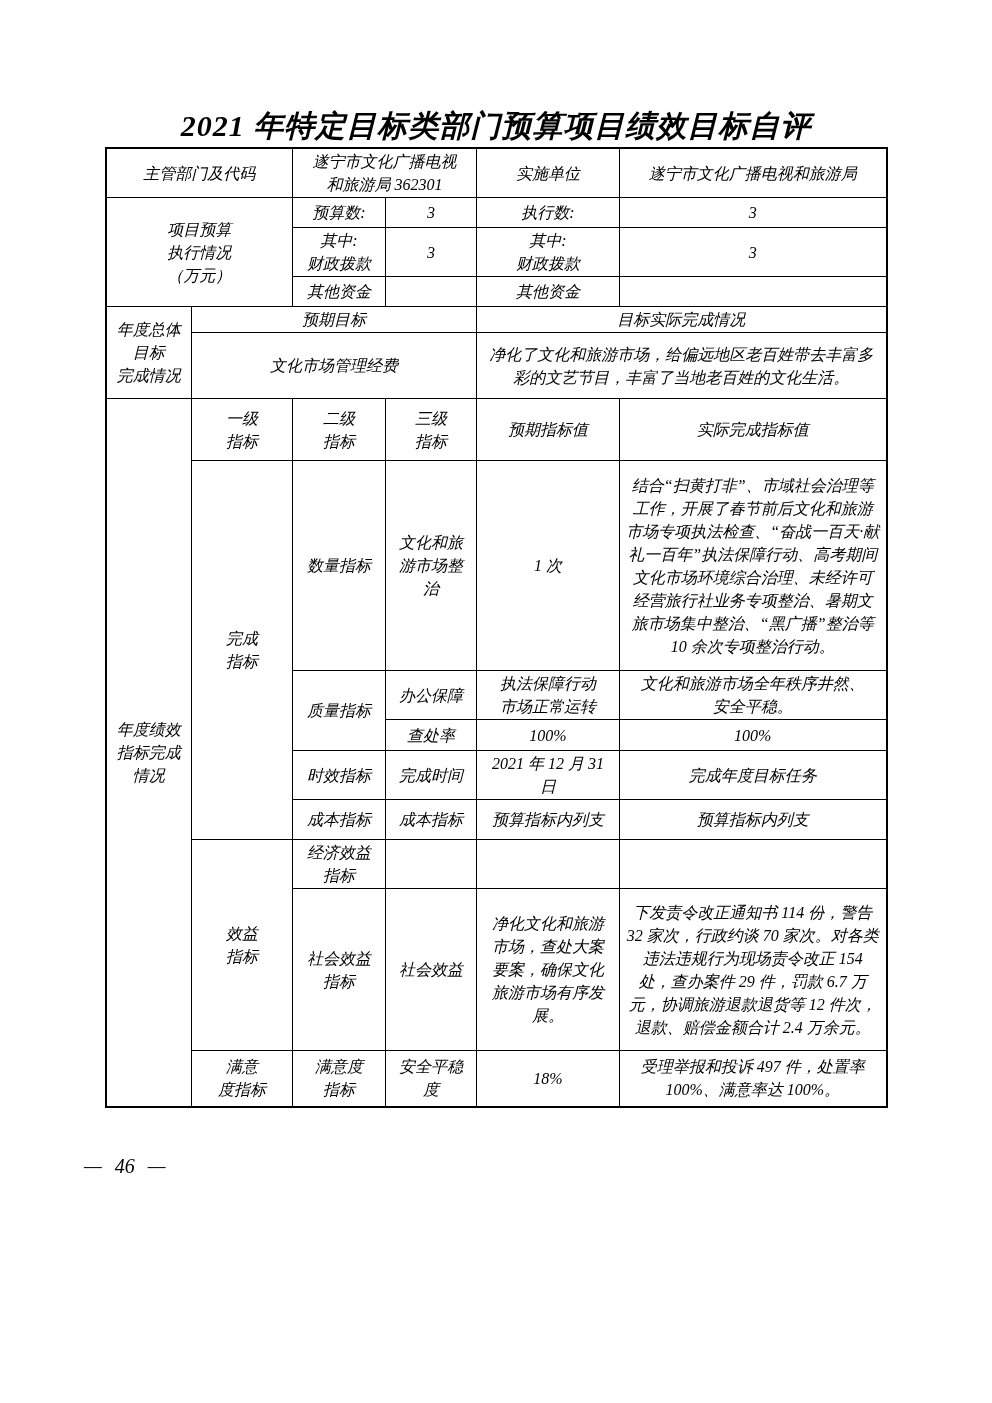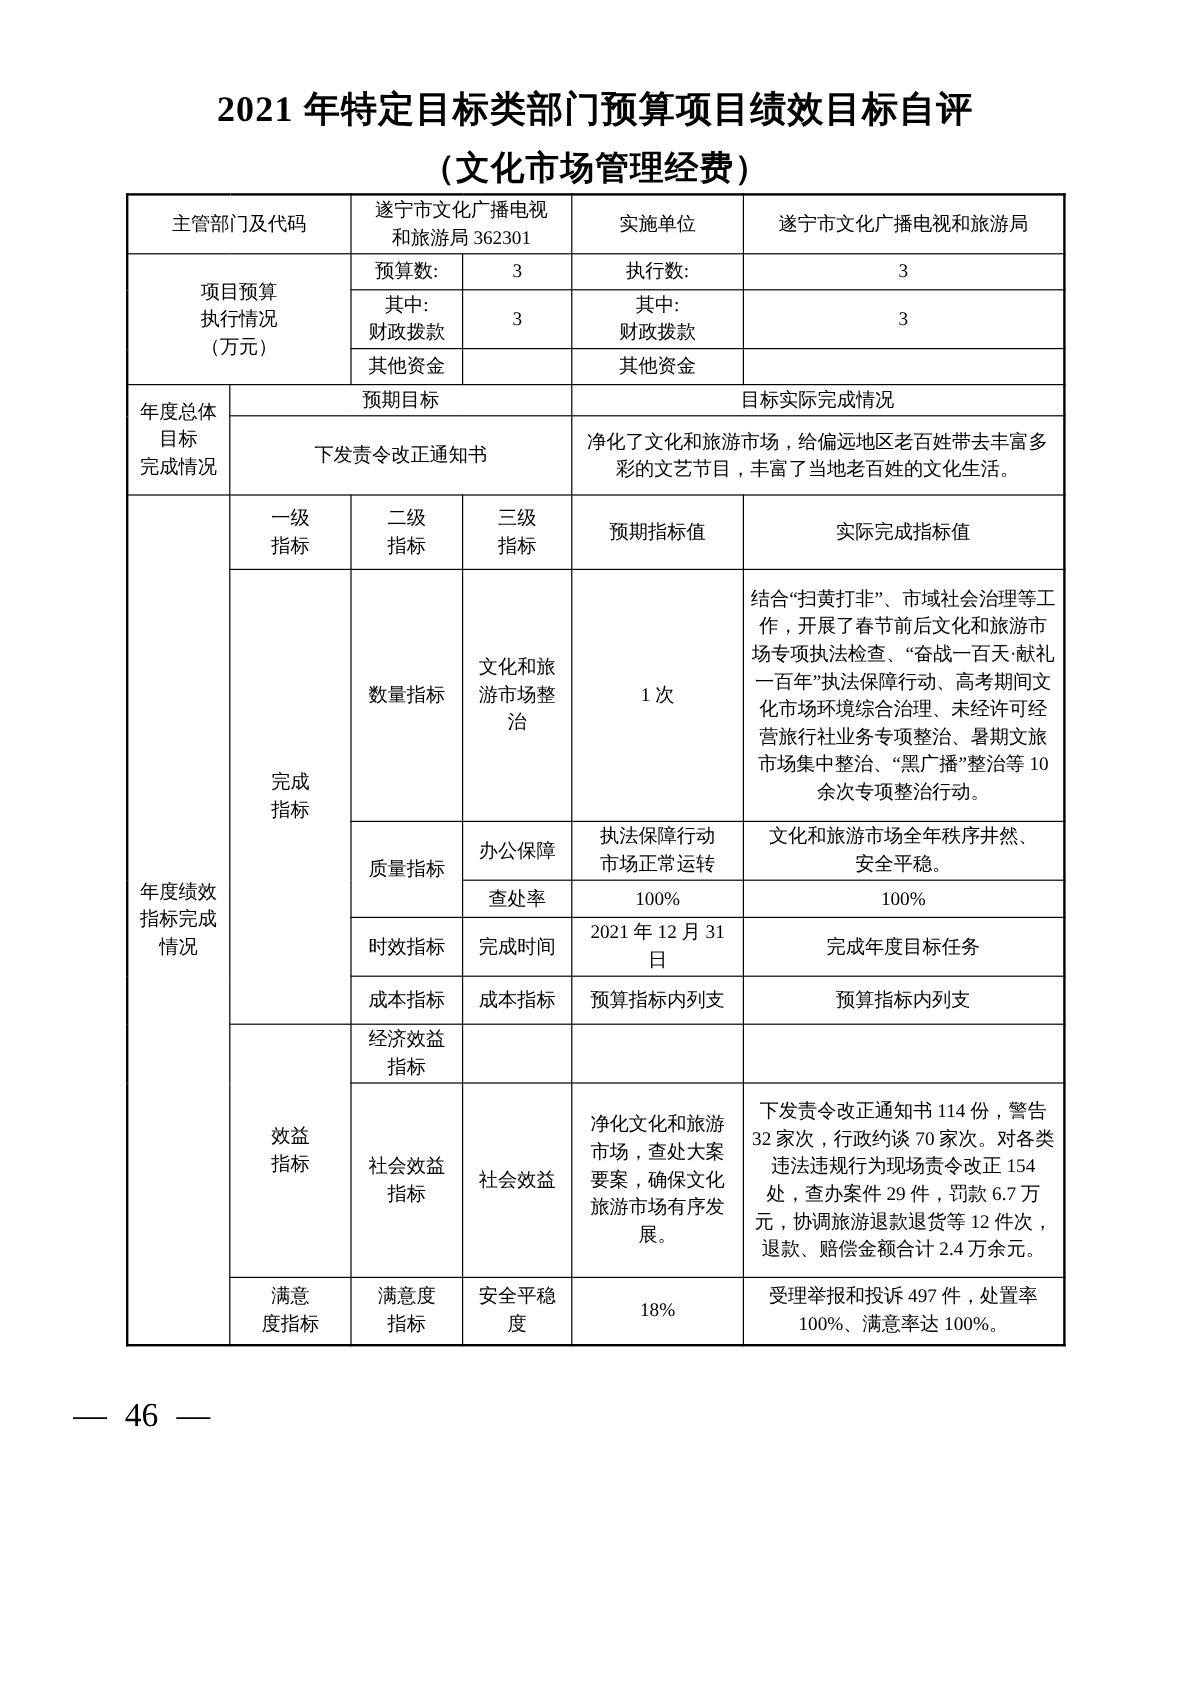--- a/index.html
+++ b/index.html
@@ -5,21 +5,21 @@
   * { box-sizing: border-box; }
   html, body { margin: 0; padding: 0; }
   body {
     width: 992px;
     height: 1403px;
     background: #ffffff;
     color: #000000;
     font-family: "Liberation Serif", "DejaVu Serif", serif;
     overflow: hidden;
   }
-  .doc { padding-top: 74px; }
+  .doc { padding-top: 108px; font-style: italic; }
   .title {
     margin: 0;
     text-align: center;
     font-size: 30px;
     font-weight: bold;
     line-height: 36px;
     letter-spacing: 1px;
   }
   .subtitle {
     margin: 14px 0 0 0;
@@ -47,33 +47,32 @@
   }
   
   td.ml { white-space: pre-line; }
   
   td.just {
     text-align: justify;
     text-align-last: center;
     padding: 2px 8px;
   }
   .pageno {
-    margin: 46px 0 0 61px;
-    font-size: 28px;
+    margin: 46px 0 0 84px;
+    font-size: 20px;
     line-height: 24px;
     word-spacing: 8px;
   }
 </style>
 </head>
 <body>
 
 <div class="doc">
 
   <h1 class="title">2021 年特定目标类部门预算项目绩效目标自评</h1>
-  <h2 class="subtitle">（文化市场管理经费）</h2>
 
   <table class="eval">
     <colgroup>
       <col style="width:86px">
         <col style="width:101px">
         <col style="width:93px">
       <col style="width:91px">
         <col style="width:143px">
         <col style="width:267px">
     </colgroup>
@@ -115,21 +114,21 @@
 
     <tr style="height:24px">
       <td rowspan="2" class="ml">年度总体
 目标
 完成情况</td>
       <td colspan="3">预期目标</td>
       <td colspan="2">目标实际完成情况</td>
     </tr>
 
     <tr style="height:66px">
-      <td colspan="3">下发责令改正通知书</td>
+      <td colspan="3">文化市场管理经费</td>
       <td colspan="2" class="just">净化了文化和旅游市场，给偏远地区老百姓带去丰富多彩的文艺节目，丰富了当地老百姓的文化生活。</td>
     </tr>
 
     <tr style="height:62px">
       <td rowspan="9" class="ml">年度绩效
 指标完成
 情况</td>
       <td class="ml">一级
 指标</td>
       <td class="ml">二级

